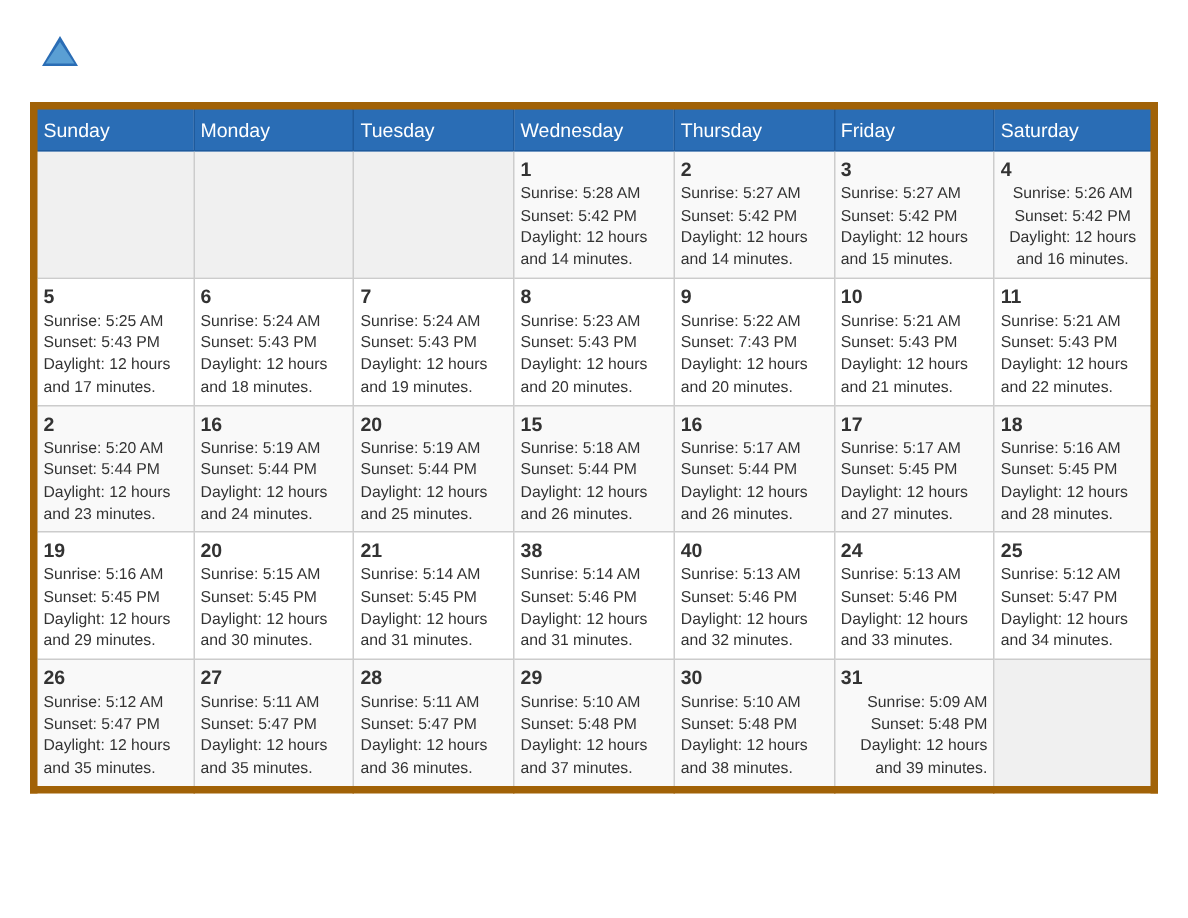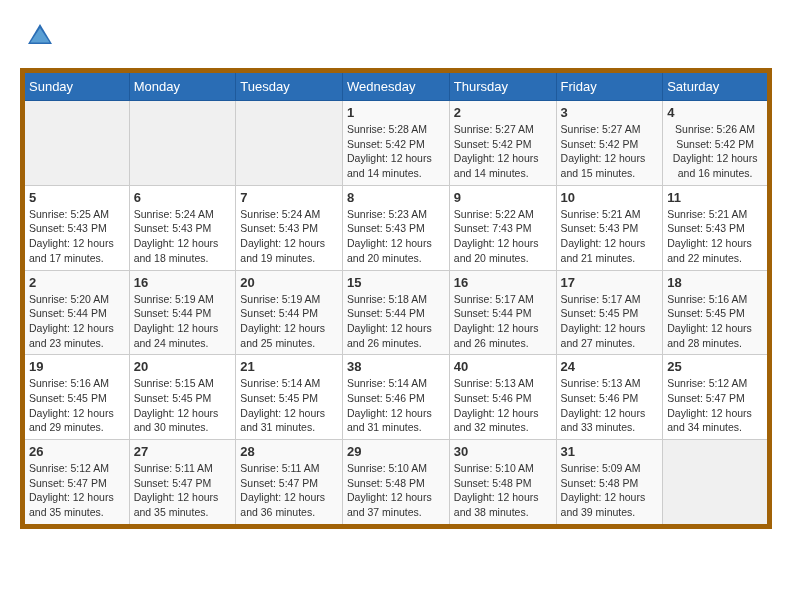--- a/index.html
+++ b/index.html
@@ -353,21 +353,21 @@
           </td>
           <td>
             <span class="day-num">30</span>
             <div class="day-info" style="white-space: pre-line;">Sunrise: 5:10 AM
 Sunset: 5:48 PM
 Daylight: 12 hours
 and 38 minutes.</div>
           </td>
           <td>
             <span class="day-num">31</span>
-            <div class="day-info" style="white-space: pre-line;">Sunrise: 5:09 AM
+            <div class="day-info" style="white-space: pre-line; text-align: right;">Sunrise: 5:09 AM
 Sunset: 5:48 PM
 Daylight: 12 hours
 and 39 minutes.</div>
           </td>
           <td class="empty-cell"></td>
         </tr>
       </tbody>
   </table>
 </div>
 

